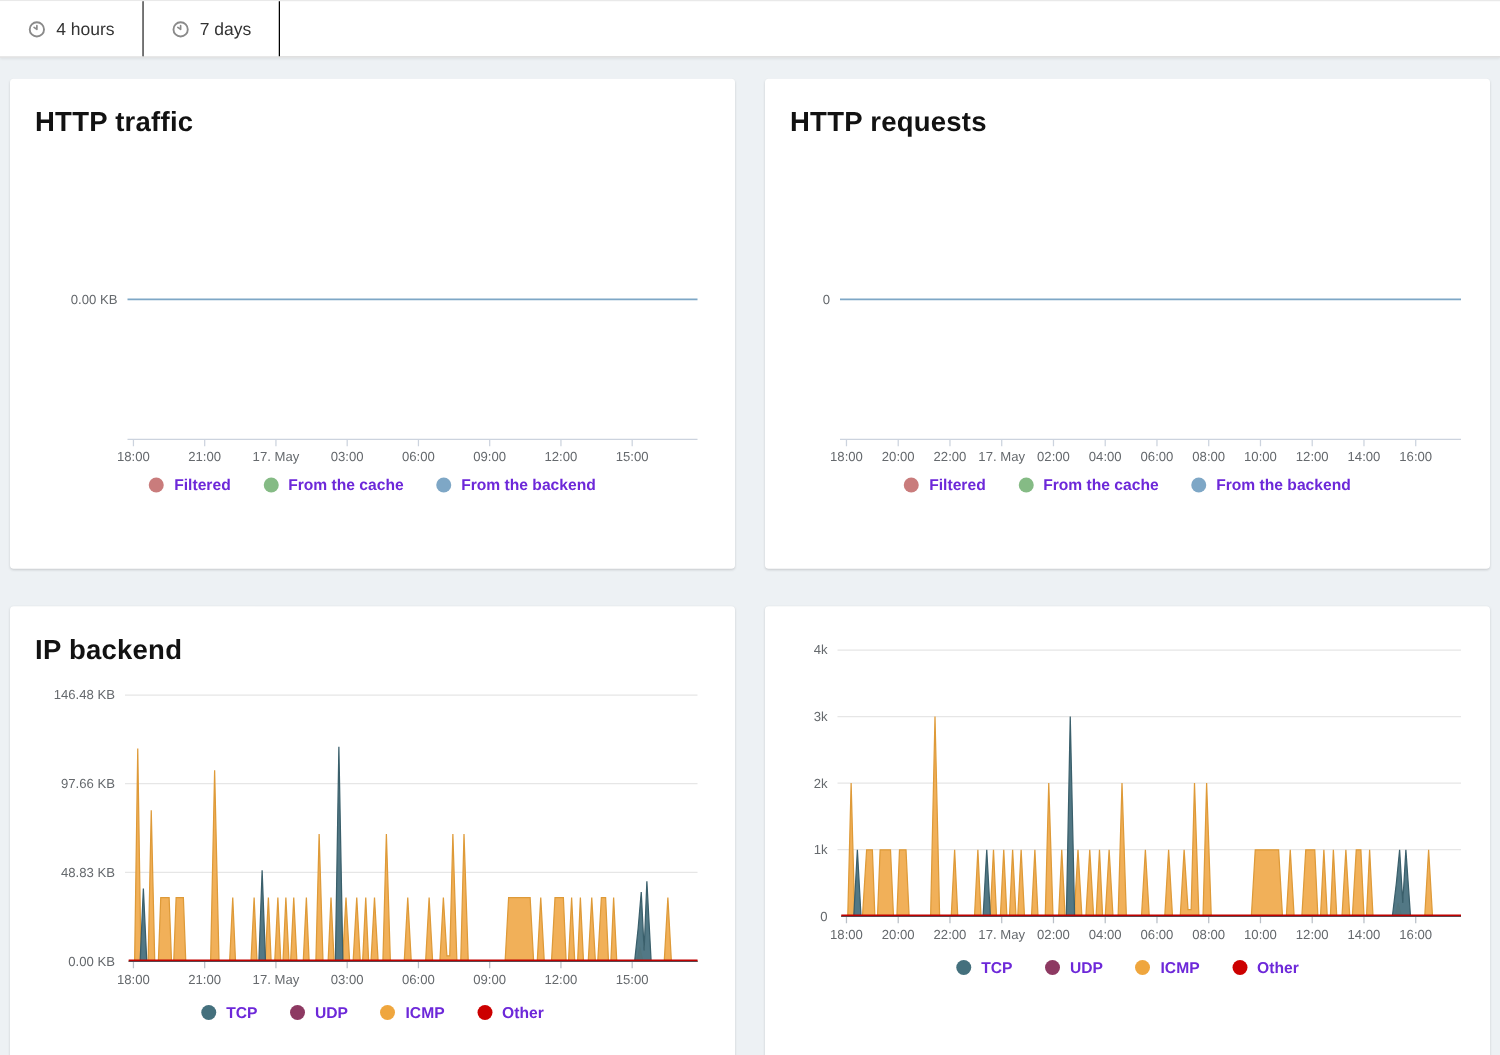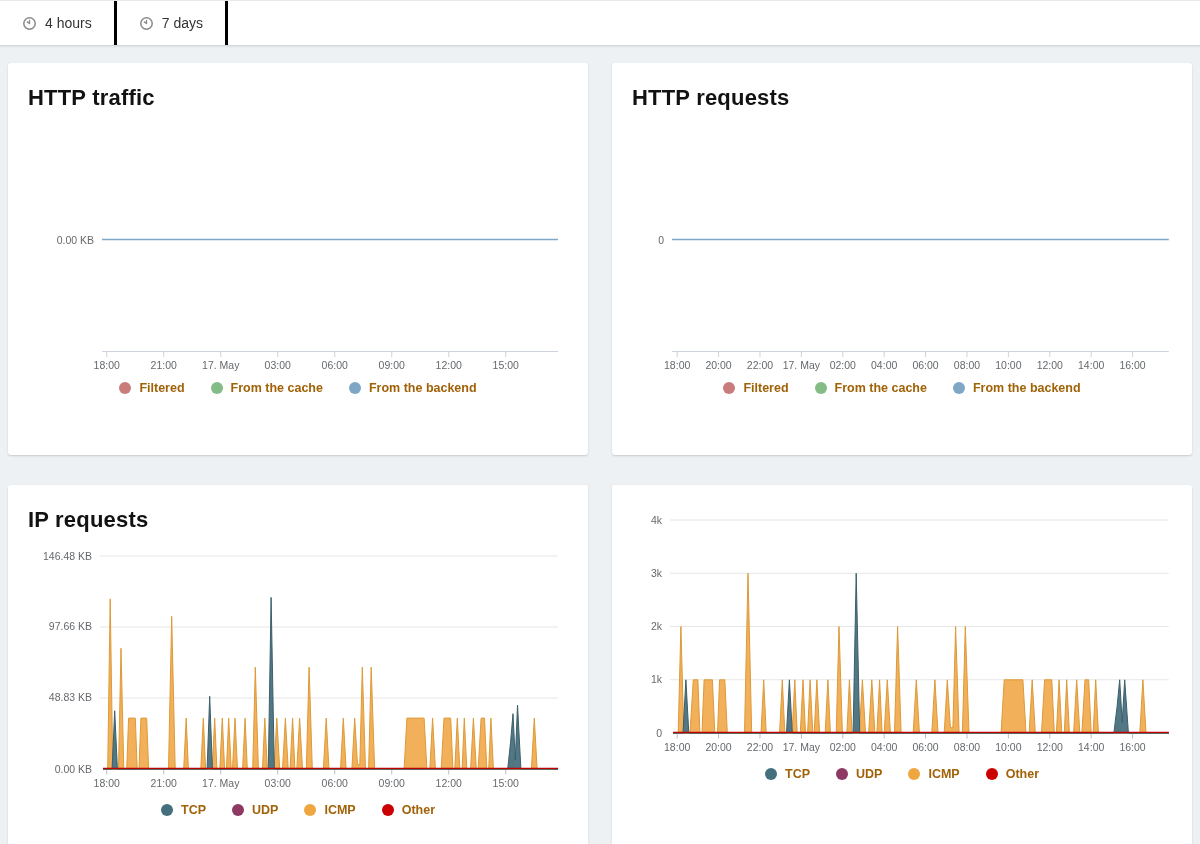--- a/index.html
+++ b/index.html
@@ -1,27 +1,27 @@
 <!DOCTYPE html>
 <html><head>
 <meta charset="utf-8">
 <style>
   html,body{margin:0;padding:0;}
   body{width:1200px;height:844px;background:#edf1f4;font-family:"Liberation Sans",sans-serif;overflow:hidden;}
   .tabbar{display:flex;height:44px;background:#fff;border-top:1px solid #e9e9e9;border-bottom:1px solid #d6d6d6;box-shadow:0 1px 2px rgba(0,0,0,.07);}
-  .tab{display:flex;align-items:center;gap:8px;padding:0 22px;font-size:14px;color:#333;border-right:3px solid #000000;cursor:pointer;background:#fff;}
+  .tab{display:flex;align-items:center;gap:8px;padding:0 22px;font-size:14px;color:#333;border-right:1px solid #000000;cursor:pointer;background:#fff;}
   .tab.active{background:#ececec;}
   .tab .ico{display:flex;align-items:center;}
   .grid{display:grid;grid-template-columns:1fr 1fr;gap:30px 24px;margin:17px 8px 0 8px;}
   .card{background:#fff;border-radius:3px;box-shadow:0 1px 2px rgba(0,0,0,.16);padding:14px 18px 28px 18px;height:350px;}
   h2.title{margin:8px 0 2px 2px;font-size:22px;font-weight:bold;color:#121212;letter-spacing:.2px;}
   svg.chart{display:block;}
   text.tick{font-size:10.5px;fill:#65696d;}
   .legend{display:flex;justify-content:center;align-items:center;gap:26px;margin-top:4px;}
-  .legend-item{display:flex;align-items:center;gap:8px;font-size:12.5px;font-weight:bold;color:#a16207;cursor:pointer;}
+  .legend-item{display:flex;align-items:center;gap:8px;font-size:12.5px;font-weight:bold;color:#6d28d9;cursor:pointer;}
   .dot{width:12px;height:12px;border-radius:50%;flex:0 0 auto;}
 </style>
 </head>
 <body>
 
 <div class="tabbar">
   <div class="tab">
     <span class="ico">
       <svg width="15" height="15" viewBox="0 0 16 16">
           <circle cx="8" cy="8" r="6.1" fill="none" stroke="#8a8a8a" stroke-width="1.6"></circle>
@@ -120,21 +120,21 @@
           <span class="dot" style="background: rgb(133, 187, 133);"></span>
           <span>From the cache</span>
         </div>
         <div class="legend-item">
           <span class="dot" style="background: rgb(126, 167, 198);"></span>
           <span>From the backend</span>
         </div>
       </div>
   </div>
   <div class="card">
-    <h2 class="title">IP requests</h2>
+    <h2 class="title">IP backend</h2>
     <svg class="chart" width="544" height="264" viewBox="0 0 544 264">
         <text x="66" y="237.5" text-anchor="end" class="tick">0.00 KB</text>
         <line x1="74" y1="162.9951529219006" x2="532" y2="162.9951529219006" stroke="#e6e6e6" stroke-width="1"></line>
         <text x="66" y="166.4951529219006" text-anchor="end" class="tick">48.83 KB</text>
         <line x1="74" y1="91.9903058438012" x2="532" y2="91.9903058438012" stroke="#e6e6e6" stroke-width="1"></line>
         <text x="66" y="95.4903058438012" text-anchor="end" class="tick">97.66 KB</text>
         <line x1="74" y1="21" x2="532" y2="21" stroke="#e6e6e6" stroke-width="1"></line>
         <text x="66" y="24.5" text-anchor="end" class="tick">146.48 KB</text>
         <line x1="80.75" y1="234" x2="80.75" y2="239.5" stroke="#b9bfc7" stroke-width="1"></line>
         <text x="80.75" y="252" text-anchor="middle" class="tick">18:00</text>

